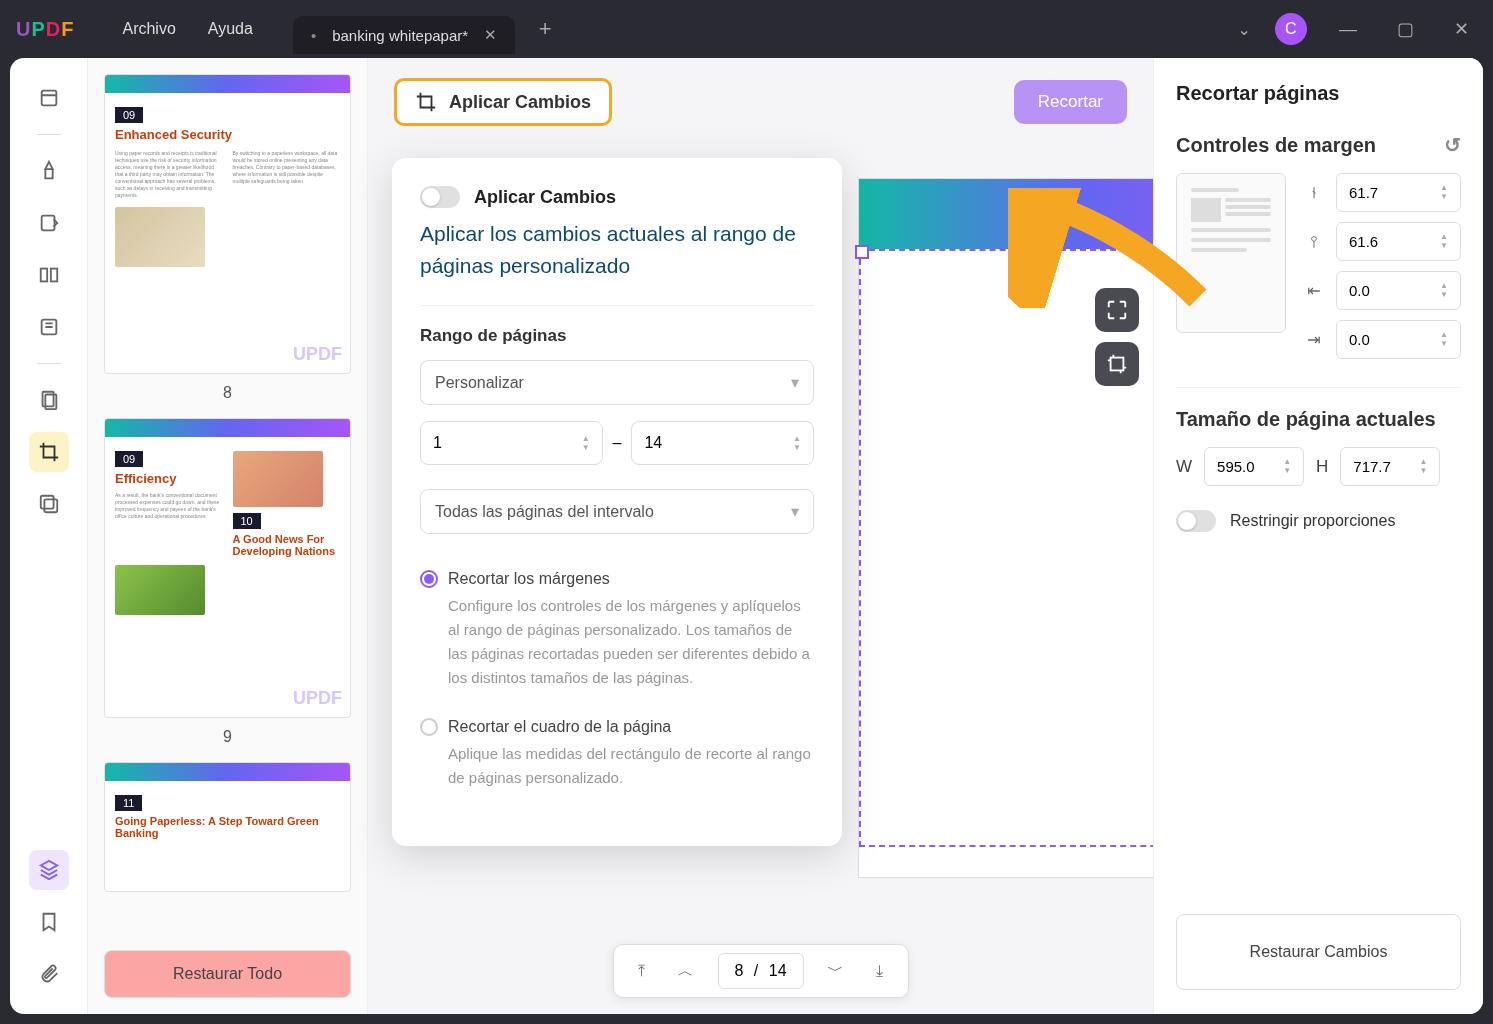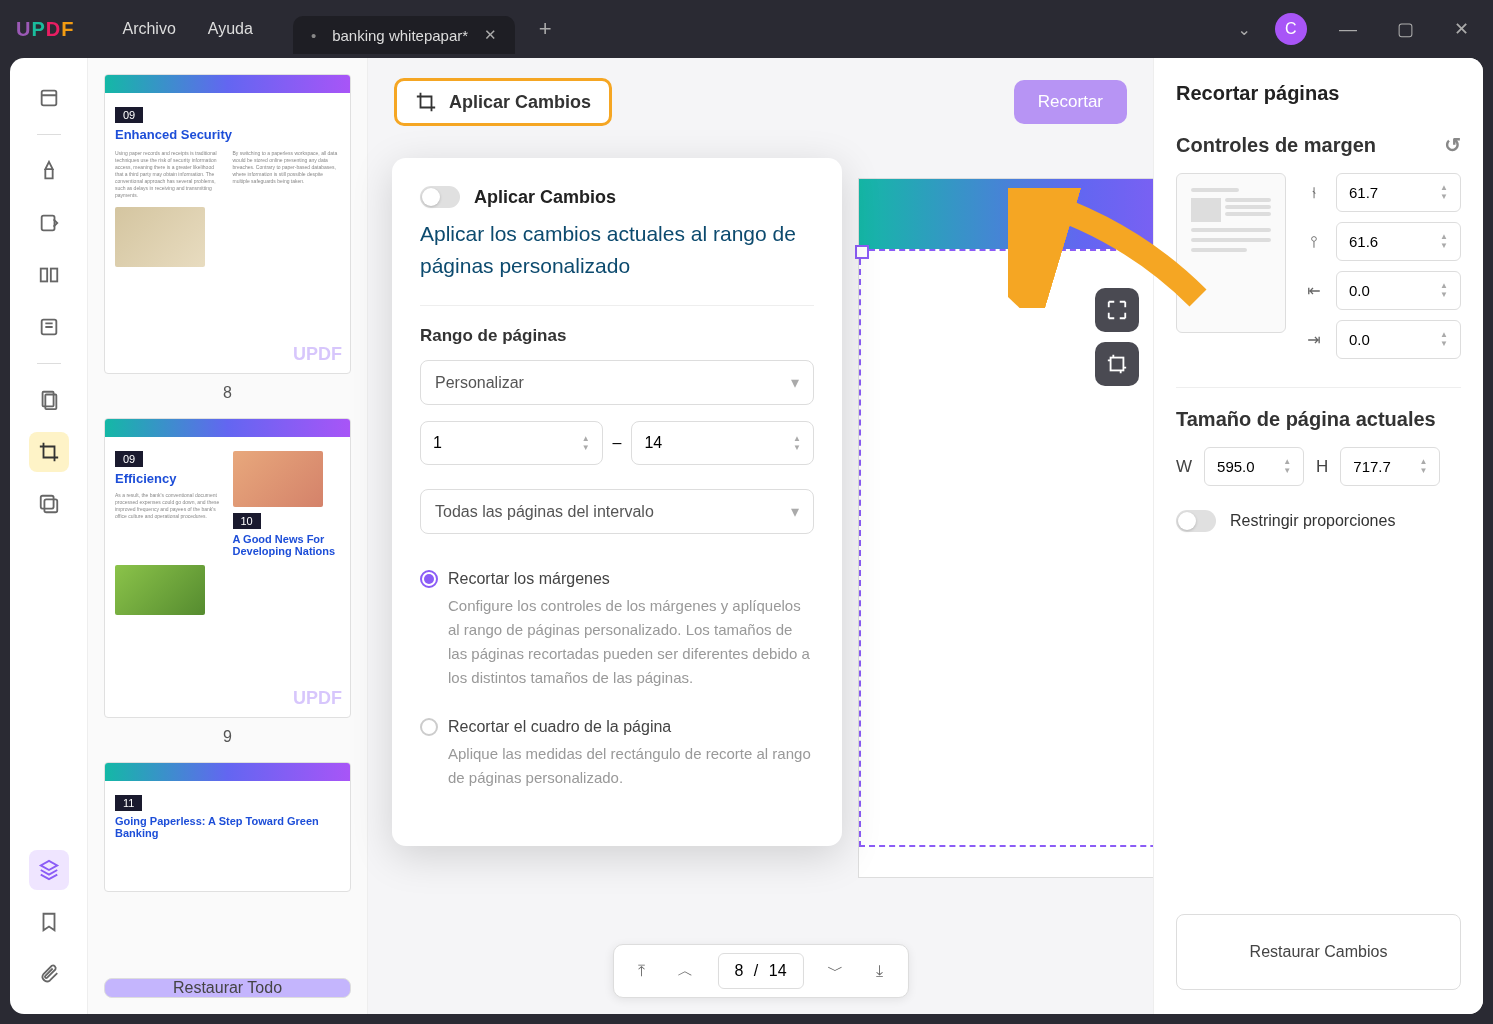--- a/index.html
+++ b/index.html
@@ -23,27 +23,27 @@
 .left-sidebar{width:78px;border-right:1px solid #eee;display:flex;flex-direction:column;align-items:center;padding:20px 0;gap:12px}
 .sb-icon{width:40px;height:40px;display:flex;align-items:center;justify-content:center;border-radius:8px;color:#666;cursor:pointer}
 .sb-icon.active{background:#fef3c7;color:#333}
 .sb-icon.purple{background:#efe5ff;color:#8b5cf6}
 .sb-spacer{flex:1}
 .sb-divider{width:24px;height:1px;background:#ddd;margin:4px 0}
 .thumbnails{width:280px;background:#fafafa;border-right:1px solid #eee;padding:16px;overflow:auto;position:relative}
 .thumb-card{background:#fff;border:1px solid #e0e0e0;border-radius:4px;margin-bottom:10px;height:300px;padding:10px;position:relative;overflow:hidden}
 .thumb-header{height:18px;background:linear-gradient(90deg,#14b8a6,#6366f1,#a855f7);position:absolute;top:0;left:0;right:0}
 .thumb-badge{background:#1a1a2e;color:#fff;padding:2px 8px;font-size:11px;display:inline-block;margin-top:22px}
-.thumb-title{font-weight:700;font-size:13px;margin-top:4px;color:#1d4ed8}
+.thumb-title{font-weight:700;font-size:13px;margin-top:4px;color:#c2410c}
 .thumb-body{display:flex;gap:10px;margin-top:8px;font-size:5px;color:#888;line-height:1.4}
 .thumb-col{flex:1}
 .thumb-img{width:90px;height:60px;background:linear-gradient(135deg,#d4c5a0,#e8dcc0);border-radius:2px;margin-top:8px}
 .thumb-wm{position:absolute;bottom:8px;right:8px;color:rgba(139,92,246,0.35);font-weight:700;font-size:18px}
 .thumb-num{text-align:center;font-size:16px;color:#555;margin-bottom:16px}
-.restore-all{position:absolute;bottom:16px;left:16px;right:16px;background:#c4b5fd;border:1px solid #ddd;border-radius:8px;text-align:center;font-size:16px;color:#444}
+.restore-all{position:absolute;bottom:16px;left:16px;right:16px;background:#fca5a5;border:1px solid #ddd;border-radius:8px;padding:14px;text-align:center;font-size:16px;color:#444}
 .main-area{flex:1;position:relative;background:#f5f5f7}
 .crop-toolbar{position:absolute;top:14px;left:14px;right:14px;height:60px;display:flex;align-items:center;padding:0 12px}
 .apply-wrap{display:flex;align-items:center;gap:12px;padding:10px 18px;border:3px solid #f5a623;border-radius:10px;background:#fff}
 .apply-text{font-weight:700;font-size:18px;color:#333}
 .crop-btn{margin-left:auto;background:#b794f4;color:#fff;padding:12px 24px;border-radius:10px;font-size:17px;font-weight:500}
 .popup{position:absolute;top:100px;left:24px;width:450px;background:#fff;border-radius:14px;box-shadow:0 10px 40px rgba(0,0,0,0.15);padding:28px 28px}
 .pop-row1{display:flex;align-items:center;gap:14px;margin-bottom:10px}
 .toggle{width:40px;height:22px;background:#e0e0e0;border-radius:11px;position:relative}
 .toggle::after{content:"";position:absolute;width:18px;height:18px;background:#fff;border-radius:50%;top:2px;left:2px;box-shadow:0 1px 3px rgba(0,0,0,0.2)}
 .pop-title{font-weight:700;font-size:18px;color:#222}

